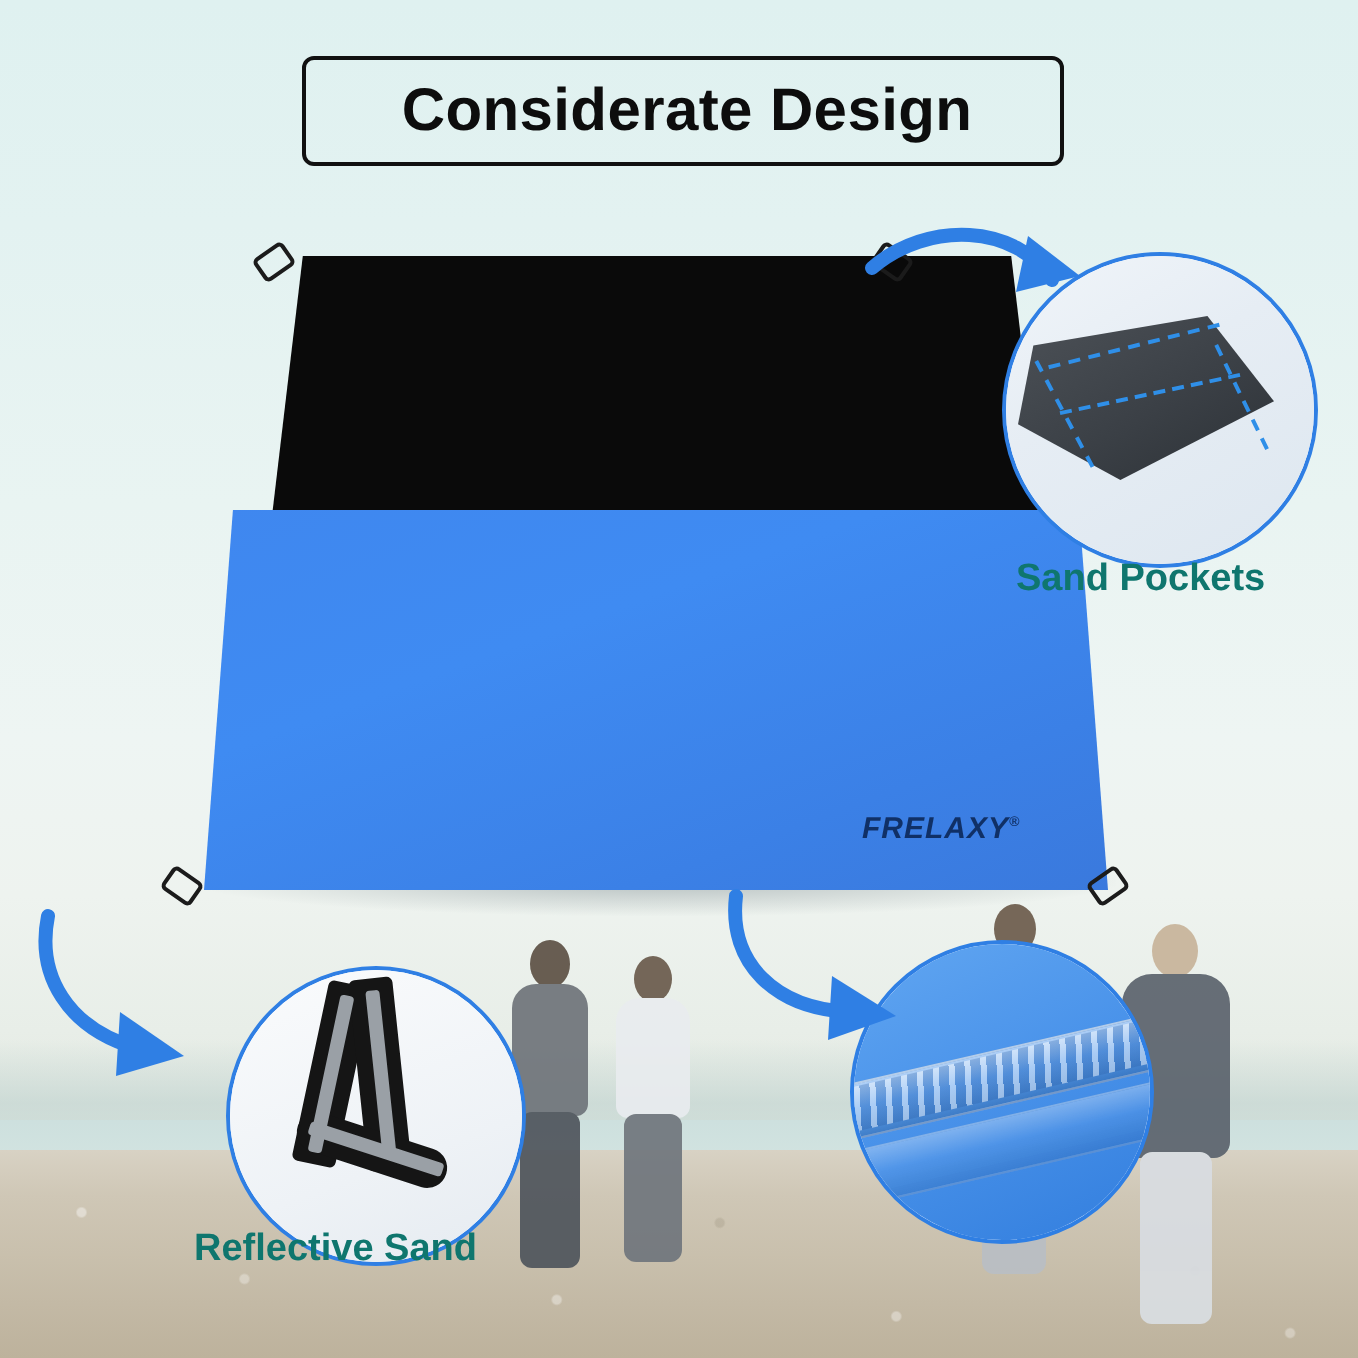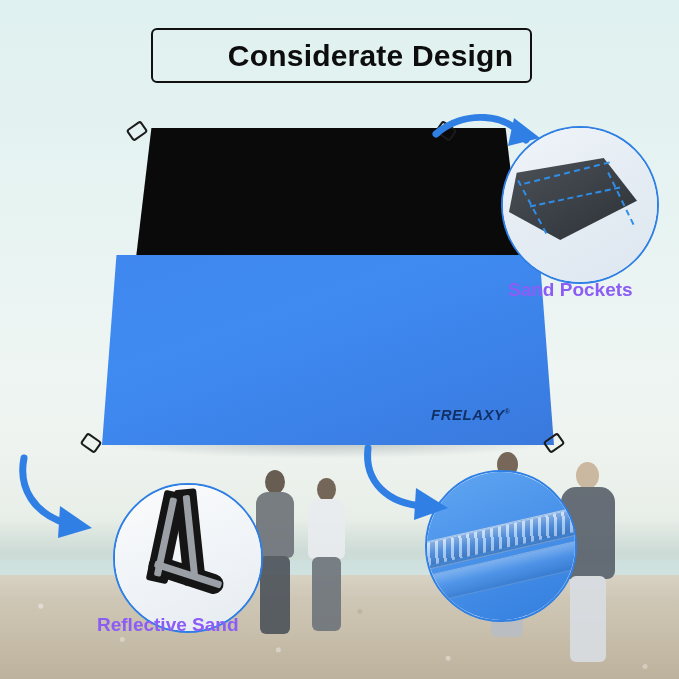--- a/index.html
+++ b/index.html
@@ -99,21 +99,20 @@
     position: absolute;
     left: 0; top: 0;
     width: 381px;
     height: 55px;
     line-height: 52px;
     text-align: center;
     font-size: 30px;
     font-weight: bold;
     color: #0d0d0d;
     letter-spacing: 0.2px;
-    margin-left: 27px;
   }
   
   .blanket-wrap {
     position: absolute;
     left: 86px;
     top: 124px;
     width: 480px;
     height: 340px;
   }
   .blanket-black {
@@ -171,21 +170,21 @@
     border-radius: 50%;
     border: 2px solid #2f7fe4;
     overflow: hidden;
     box-sizing: border-box;
     background: #ffffff;
   }
   .bubble-label {
     position: absolute;
     font-size: 19px;
     font-weight: bold;
-    color: #8b5cf6;
+    color: #0f766e;
     white-space: nowrap;
   }
   
   #bubble-sand {
     left: 501px;
     top: 126px;
     width: 158px;
     height: 158px;
   }
   .sand-inner {

